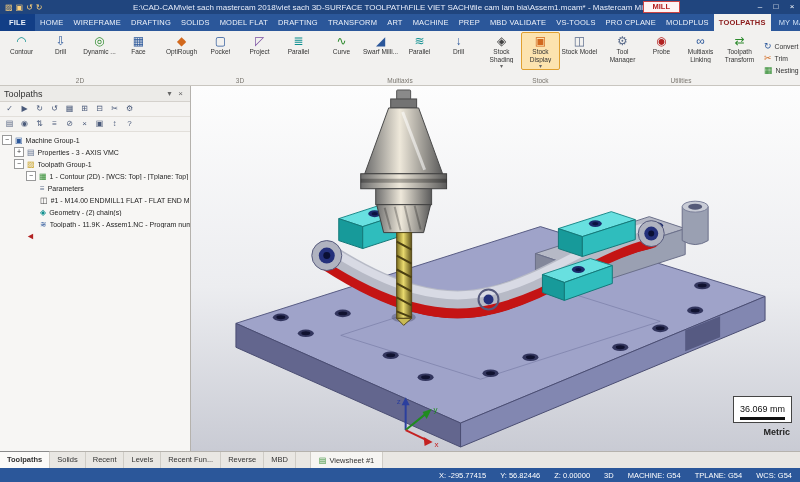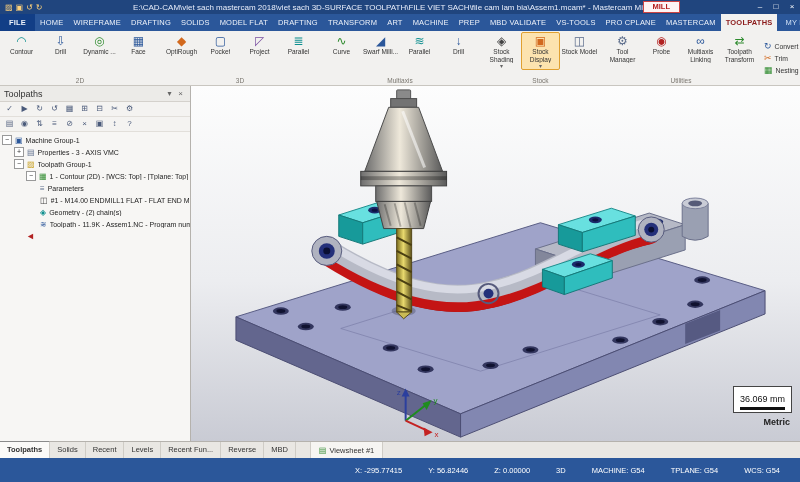--- a/index.html
+++ b/index.html
@@ -72,22 +72,22 @@
   .scaleunits{position:absolute;right:10px;bottom:14px;font-size:9px;font-weight:bold;color:#222;}
   
   .bottomtabs{height:16px;background:#e9e7e3;border-top:1px solid #b5b2ad;display:flex;
               align-items:stretch;font-size:7.5px;color:#333;flex:0 0 auto;}
   .btab{padding:0 7px;line-height:15px;border-right:1px solid #cfccc6;cursor:pointer;white-space:nowrap;}
   .btab-active{background:#fbfaf8;font-weight:bold;border-top:1px solid #8a8a8a;margin-top:-1px;}
   .vsheet{margin-left:14px;display:flex;align-items:center;gap:3px;background:#f6f5f2;
           border-left:1px solid #cfccc6;border-right:1px solid #cfccc6;padding:0 8px;cursor:pointer;}
   .vsheet .vicon{font-size:8px;}
   
-  .statusbar{height:24px;background:#2b579a;color:#fff;display:flex;align-items:center;
-             font-size:7.5px;padding:0 20px;gap:26px;flex:0 0 auto;}
+  .statusbar{height:14px;background:#2b579a;color:#fff;display:flex;align-items:center;
+             font-size:7.5px;padding:0 8px;gap:14px;flex:0 0 auto;}
   .sb-spacer{flex:1;}
   .sb-item{white-space:nowrap;cursor:default;}
   .sb-click{cursor:pointer;}
 </style>
 </head>
 <body>
 
 <div class="app">
 
   <div class="titlebar">
@@ -114,21 +114,21 @@
     <span class="tab">SOLIDS</span>
     <span class="tab">MODEL FLAT</span>
     <span class="tab">DRAFTING</span>
     <span class="tab">TRANSFORM</span>
     <span class="tab">ART</span>
     <span class="tab">MACHINE</span>
     <span class="tab">PREP</span>
     <span class="tab">MBD VALIDATE</span>
     <span class="tab">VS-TOOLS</span>
     <span class="tab">PRO CPLANE</span>
-    <span class="tab">MASTERCAM</span>
+    <span class="tab">MOLDPLUS</span>
     <span class="tab tab-active">TOOLPATHS</span>
     <span class="tab tab-right">MY MASTERCAM</span>
   </div>
 
   <div class="ribbon">
     <div class="rgroup">
       <div class="rbuttons">
         <div class="rbtn">
           <span class="ricon c-teal">◠</span>
           <span class="rlabel">Contour</span>

